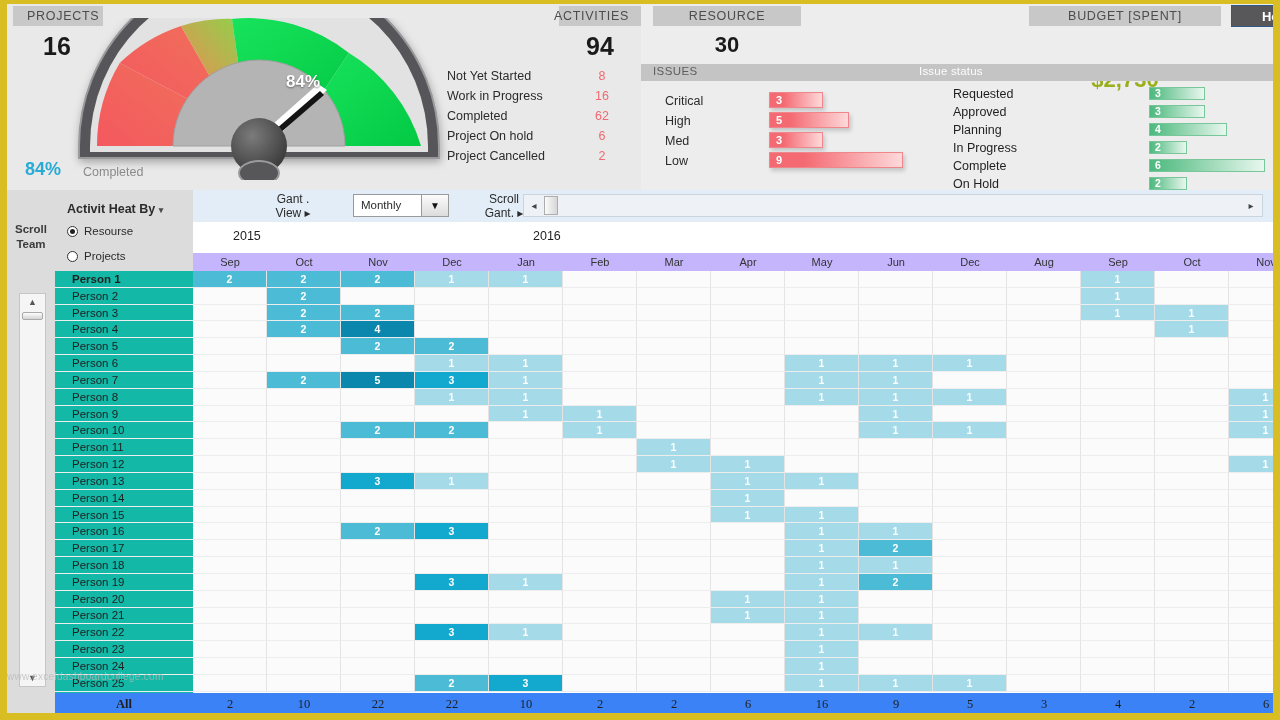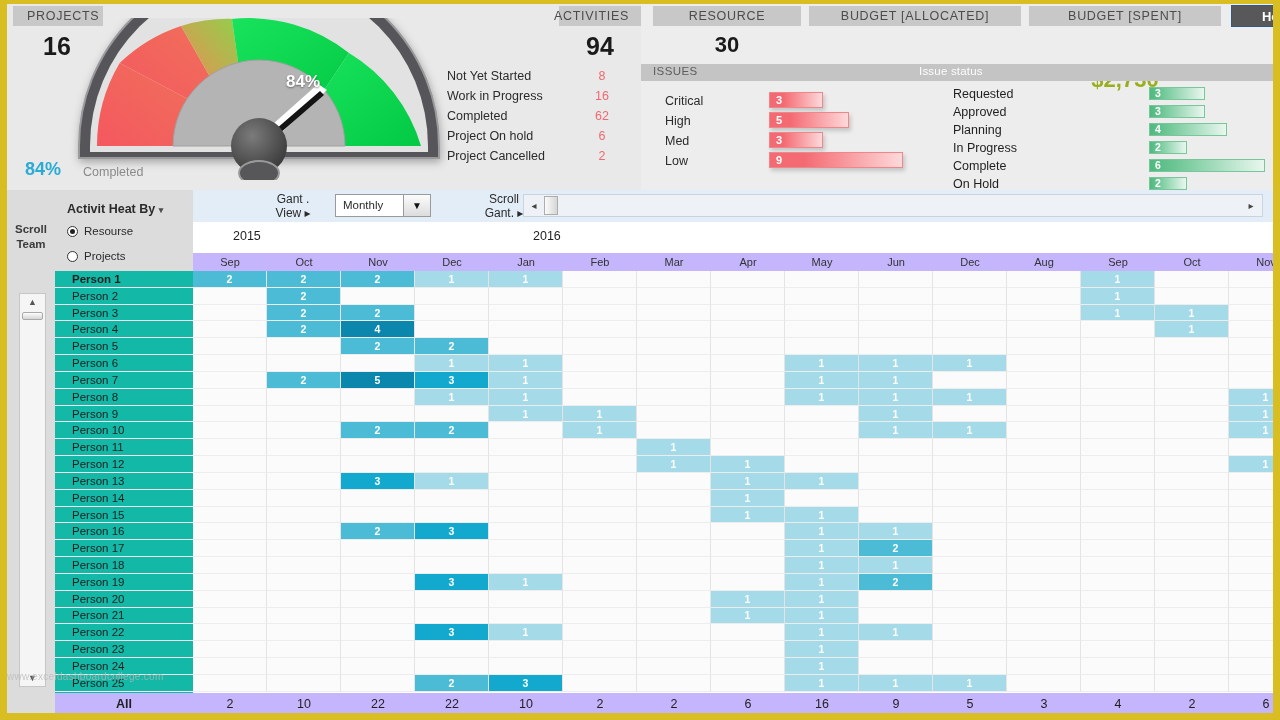--- a/index.html
+++ b/index.html
@@ -164,21 +164,21 @@
   #ctrl-bar {
     position:absolute; left:186px; top:0; width:1080px; height:32px;
     background:#e3edf7;
   }
   .ctrl-txt {
     position:absolute; font-size:12px; color:#2b2b2b; line-height:14px; text-align:center;
   }
   #gantview-lbl { left:60px; top:2px; width:80px; }
   #scrollgant-lbl { left:272px; top:2px; width:78px; }
   #dd-period {
-    position:absolute; left:142px; top:4px; width:96px; height:23px;
+    position:absolute; left:160px; top:4px; width:96px; height:23px;
     background:#ffffff; border:1px solid #9a9a9a;
     font-size:11.5px; color:#2b2b2b; line-height:21px; padding-left:7px;
   }
   #dd-arrow {
     position:absolute; right:0px; top:0px; width:27px; height:21px;
     background:linear-gradient(to bottom,#fcfcfc,#dcdcdc);
     border-left:1px solid #9a9a9a;
     display:flex; align-items:center; justify-content:center;
     font-size:10px; color:#111;
   }
@@ -235,21 +235,21 @@
   }
   .cell.v1 { background:#a5dbe9; }
   .cell.v2 { background:#4cbcd6; }
   .cell.v3 { background:#13a8ce; }
   .cell.v4 { background:#0b87ae; }
   .cell.v5 { background:#0b87ae; }
 
   
   #totals-row {
     position:absolute; left:48px; top:503px; width:1218px; height:22px;
-    background:#c4b5fd; display:flex; align-items:center;
+    background:#3b82f6; display:flex; align-items:center;font-family:Liberation Serif, serif;
   }
   #totals-label {
     width:138px; flex:0 0 138px; text-align:center;
     font-size:12.5px; font-weight:bold; color:#1f1f1f;
   }
   #totals-row .tot {
     width:74px; flex:0 0 74px; text-align:center;
     font-size:12.5px; color:#1f1f1f;
   }
 
@@ -344,21 +344,20 @@
         </div>
         <div class="act-row">
           <div class="lbl">Project Cancelled</div>
           <div class="val">2</div>
         </div>
       </div>
     </div>
 
     <div class="panel-right">
       <div class="tab" id="tab-resource">RESOURCE</div>
-      <div class="tab" id="tab-budgeta">BUDGET [ALLOCATED]</div>
       <div class="tab" id="tab-budgets">BUDGET [SPENT]</div>
       <div id="btn-home">Home</div>
 
       <div class="kpi" id="kpi-resource">30</div>
       <div class="kpi" id="kpi-budget-spent">$2,730</div>
 
       <div id="issues-strip"></div>
       <div id="issues-title">ISSUES</div>
       <div id="issuestatus-title">Issue status</div>
 

